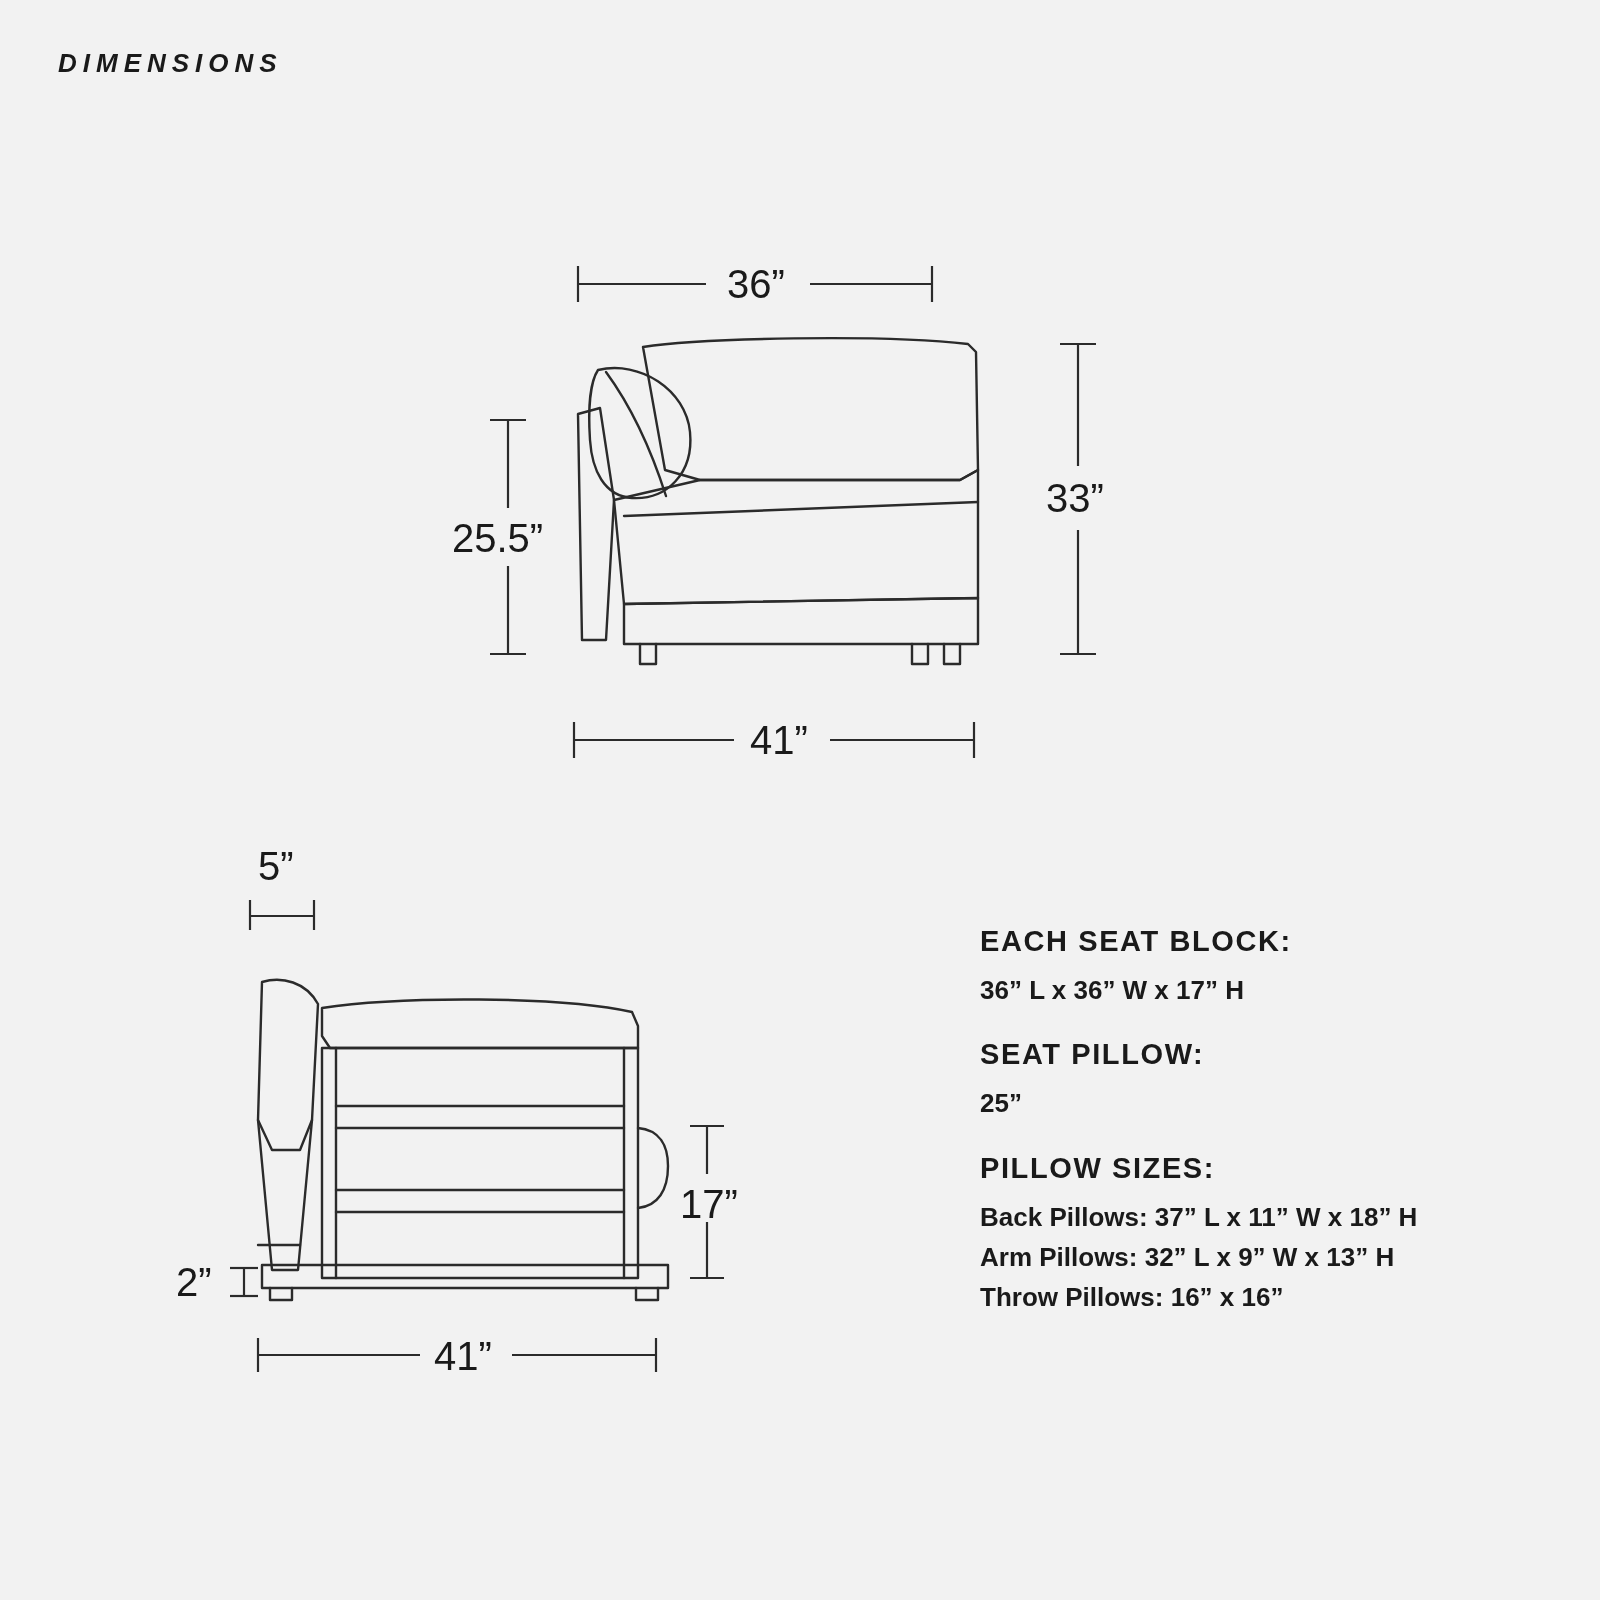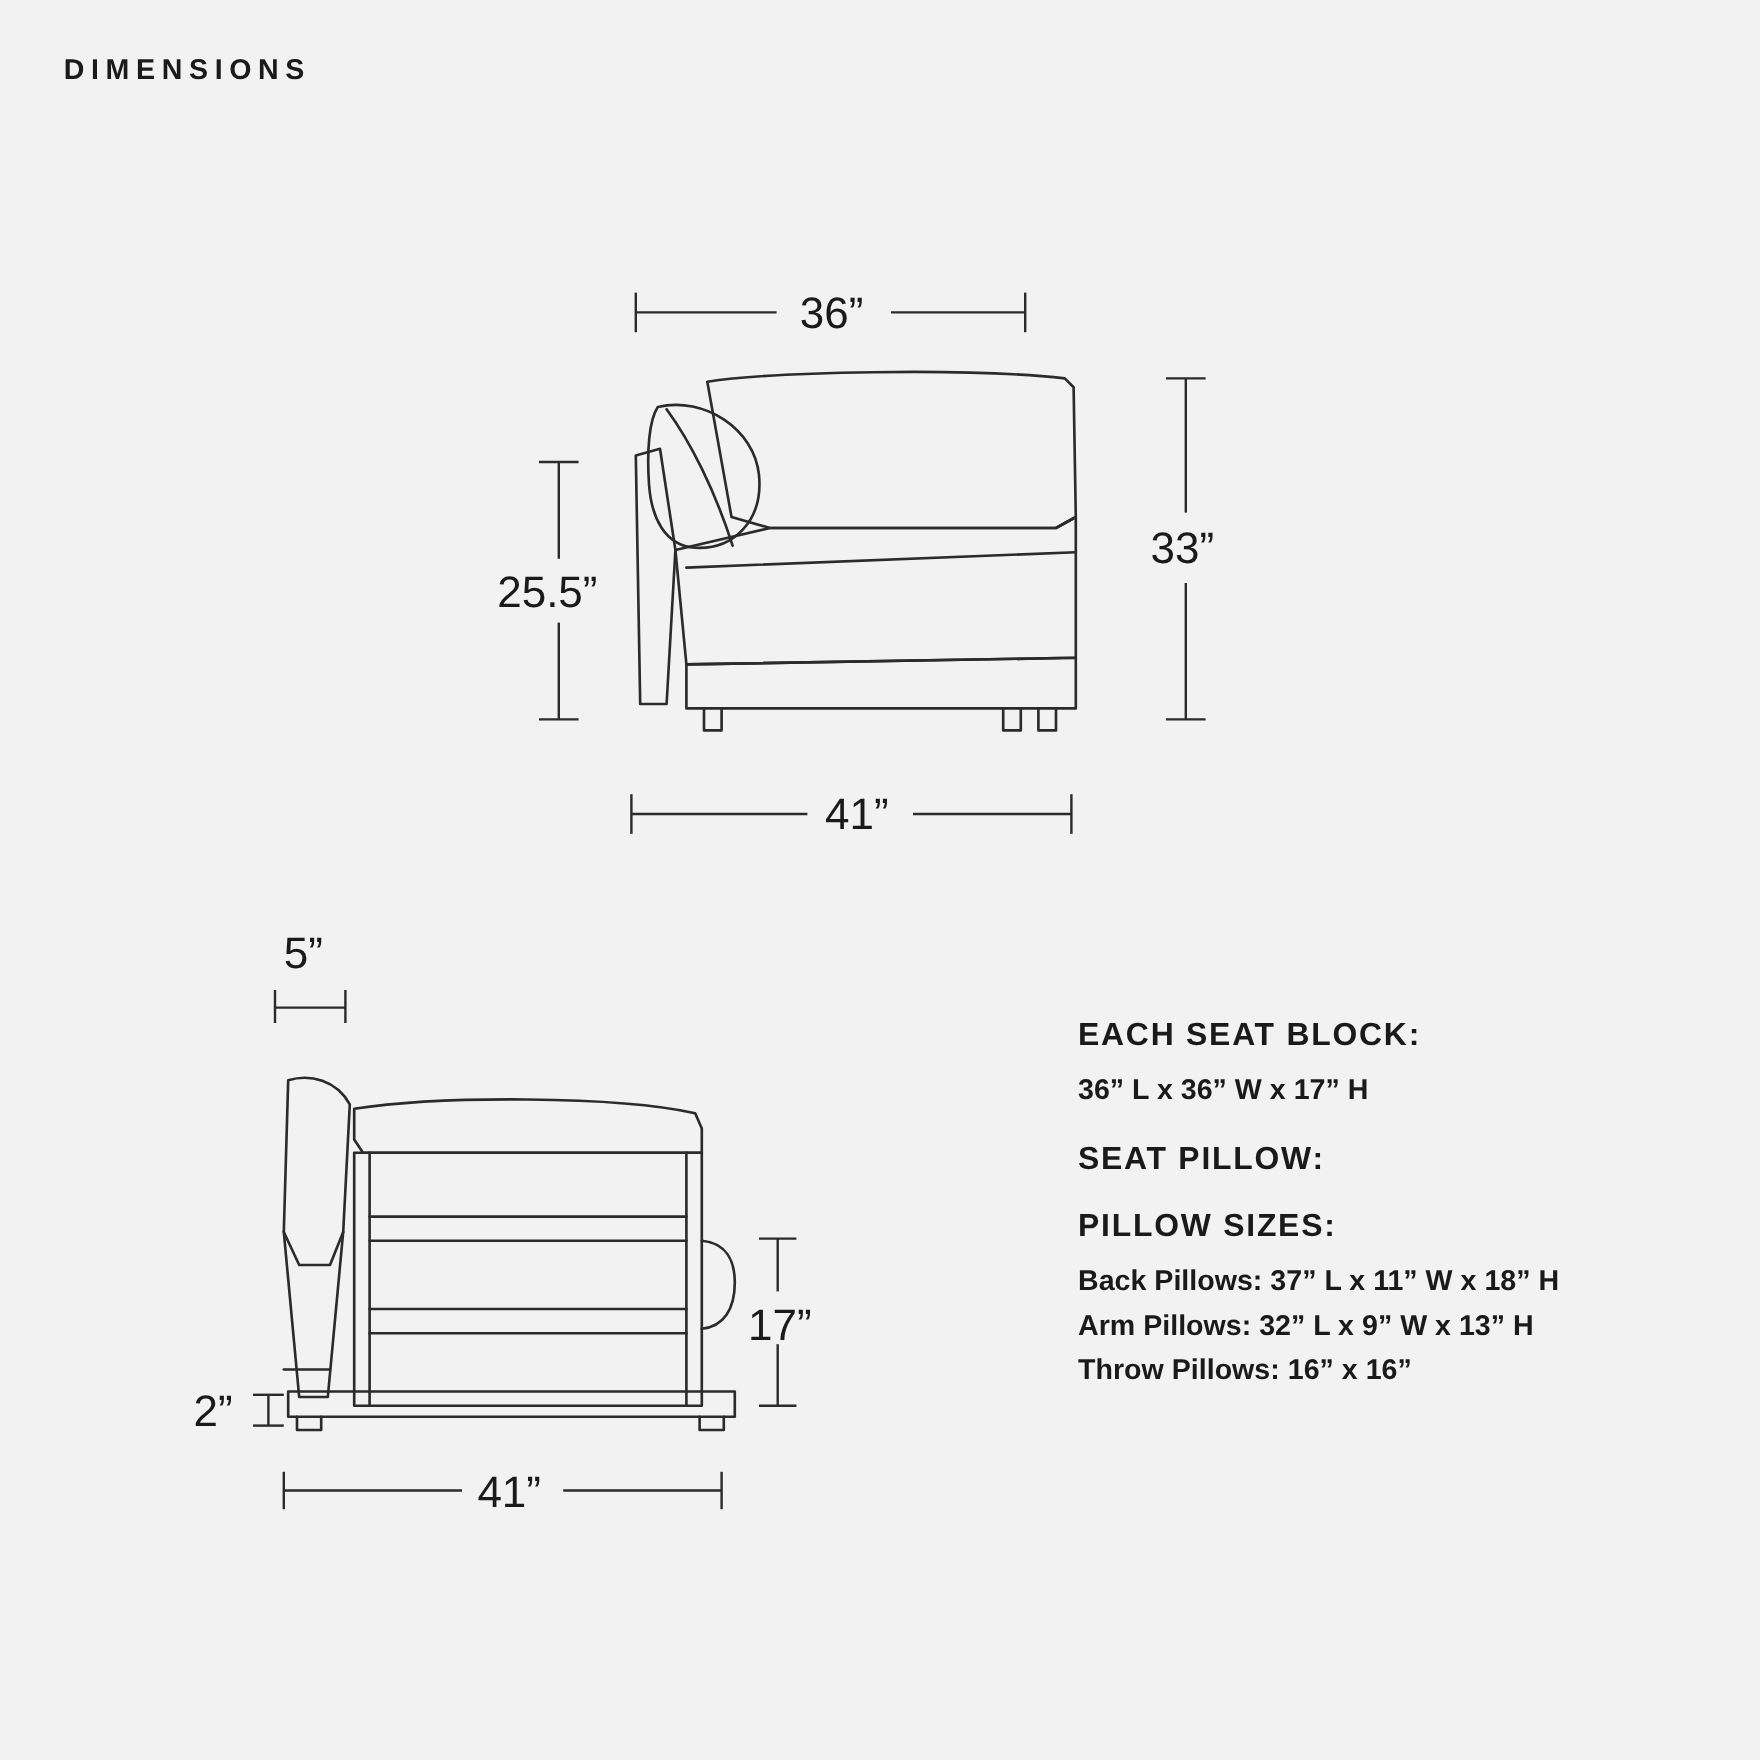--- a/index.html
+++ b/index.html
@@ -20,20 +20,21 @@
     height: 1600px;
   }
   .title {
     position: absolute;
     left: 58px;
     top: 48px;
     font-size: 26px;
     font-weight: bold;
     letter-spacing: 6px;
     color: #1a1a1a;
+    font-style: italic;
   }
   svg.diagram {
     position: absolute;
     left: 0;
     top: 0;
     width: 1600px;
     height: 1600px;
   }
   .specs {
     position: absolute;
@@ -183,20 +184,21 @@
 
   <div class="specs">
 
     <div class="spec-group">
       <div class="spec-head">EACH SEAT BLOCK:</div>
       <div class="spec-line">36” L x 36” W x 17” H</div>
     </div>
 
     <div class="spec-group">
       <div class="spec-head">SEAT PILLOW:</div>
+      <div class="spec-line">25”</div>
     </div>
 
     <div class="spec-group">
       <div class="spec-head">PILLOW SIZES:</div>
       <div class="spec-line">Back Pillows: 37” L x 11” W x 18” H</div>
       <div class="spec-line">Arm Pillows: 32” L x 9” W x 13” H</div>
       <div class="spec-line">Throw Pillows: 16” x 16”</div>
     </div>
 
   </div>

